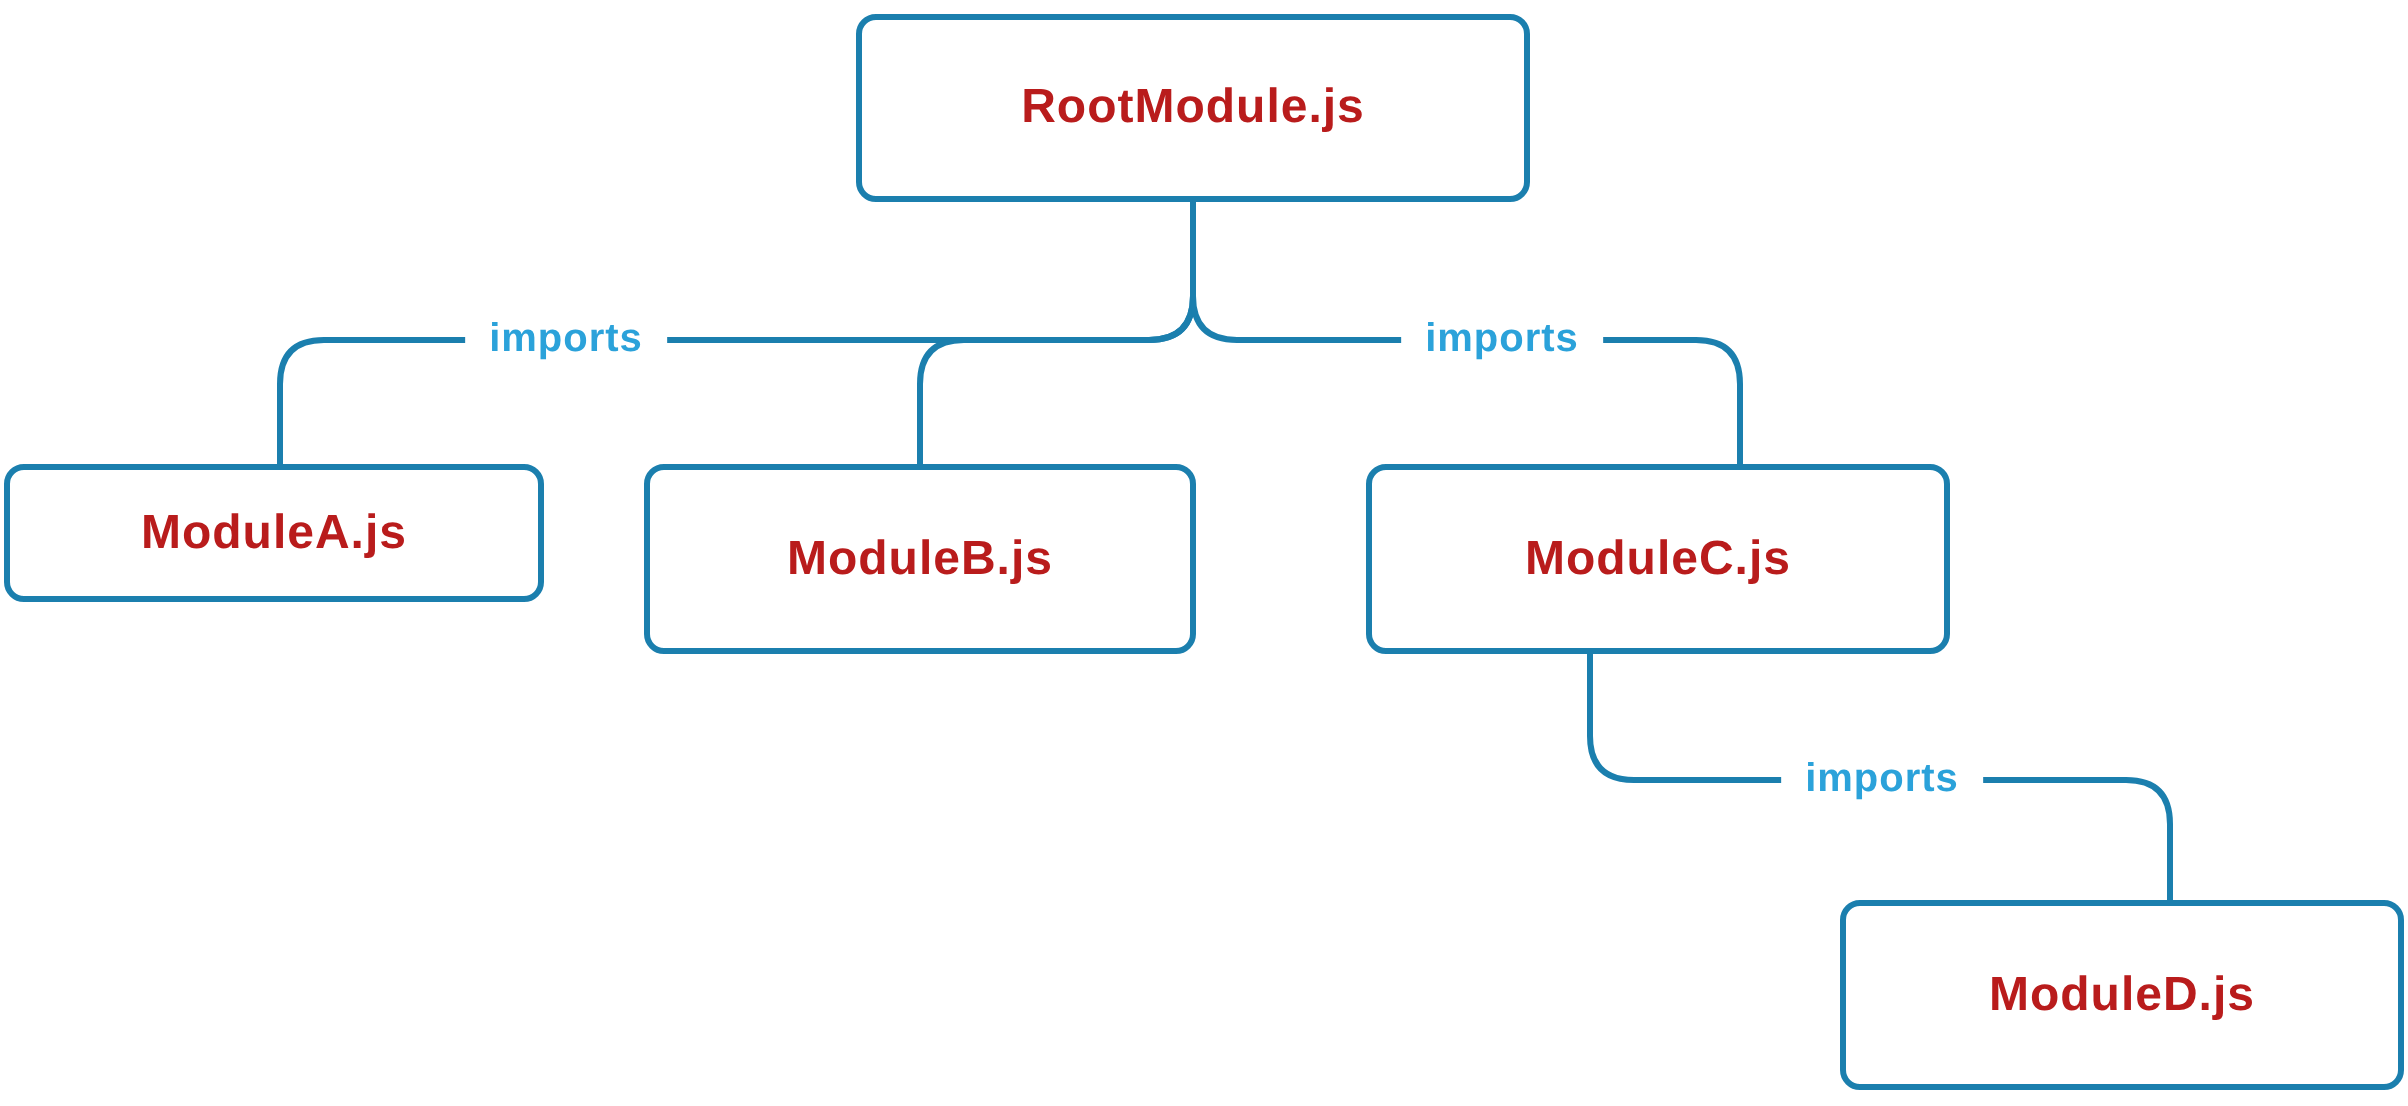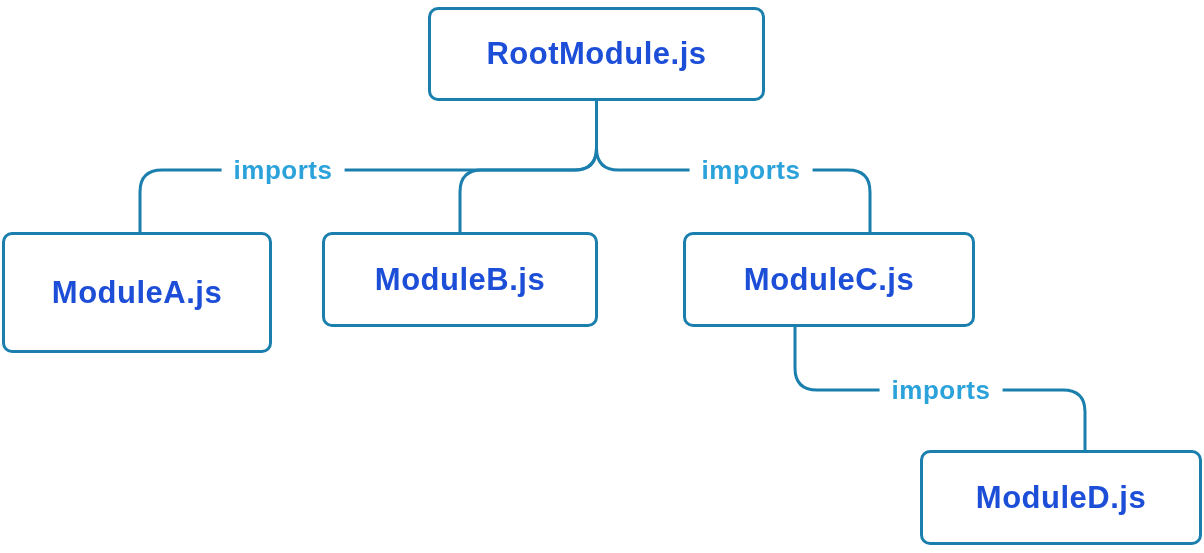--- a/index.html
+++ b/index.html
@@ -30,37 +30,37 @@
   }
   .node {
     position: absolute;
     box-sizing: border-box;
     background: #ffffff;
     border: 3px solid #1b7fae;
     border-radius: 10px;
     display: flex;
     align-items: center;
     justify-content: center;
-    color: #1d4ed8;
-    font-size: 31px;
+    color: #b91c1c;
+    font-size: 24px;
     font-weight: bold;
     letter-spacing: 0.5px;
   }
   .node-root { left: 428px; top: 7px;   width: 337px; height: 94px; }
-  .node-a    { left: 2px;   top: 232px; width: 270px; height: 121px; }
+  .node-a    { left: 2px;   top: 232px; width: 270px; height: 69px; }
   .node-b    { left: 322px; top: 232px; width: 276px; height: 95px; }
   .node-c    { left: 683px; top: 232px; width: 292px; height: 95px; }
   .node-d    { left: 920px; top: 450px; width: 282px; height: 95px; }
   .edge-label {
     position: absolute;
     transform: translate(-50%, -50%);
     background: #ffffff;
     padding: 2px 12px;
     color: #2ba2da;
-    font-size: 26px;
+    font-size: 20px;
     font-weight: bold;
     letter-spacing: 0.5px;
     white-space: nowrap;
   }
   .edge-label-a  { left: 283px; top: 170px; }
   .edge-label-c  { left: 751px; top: 170px; }
   .edge-label-d  { left: 941px; top: 390px; }
 </style>
 </head>
 <body>

